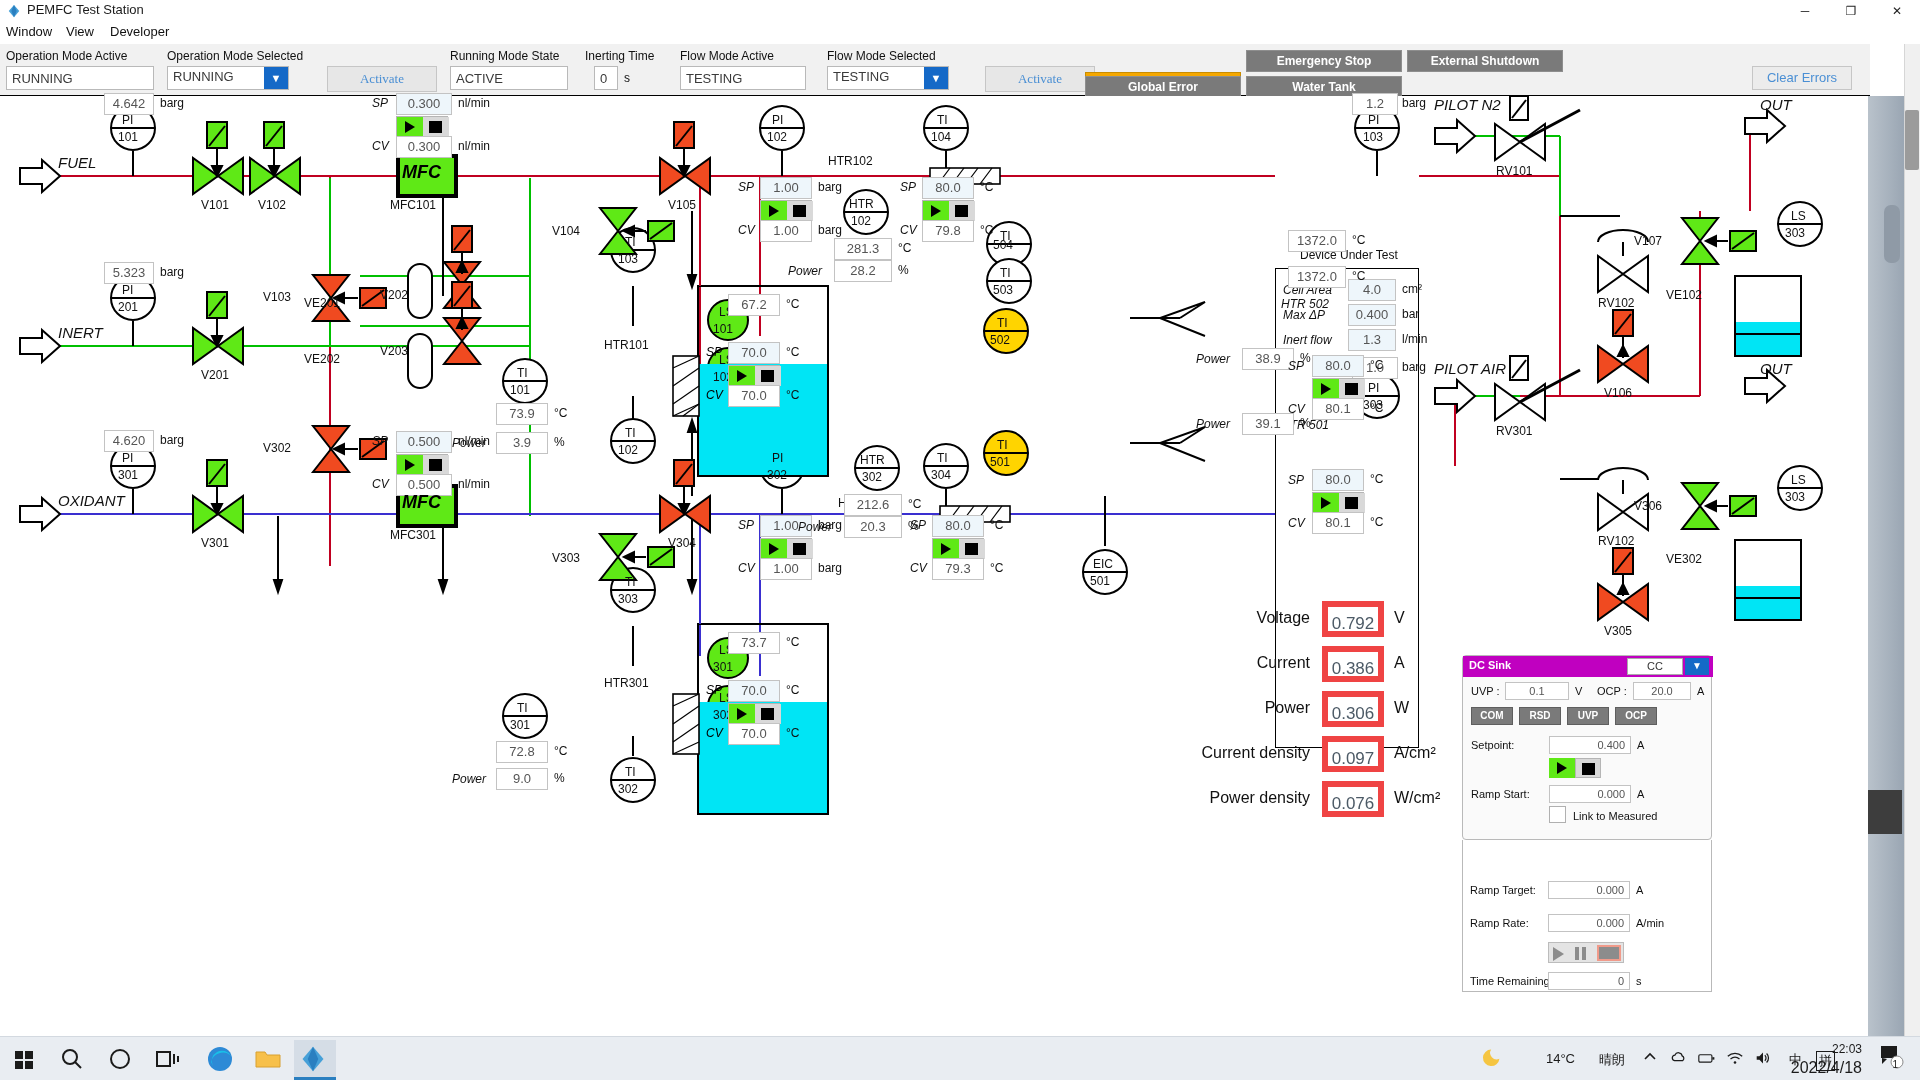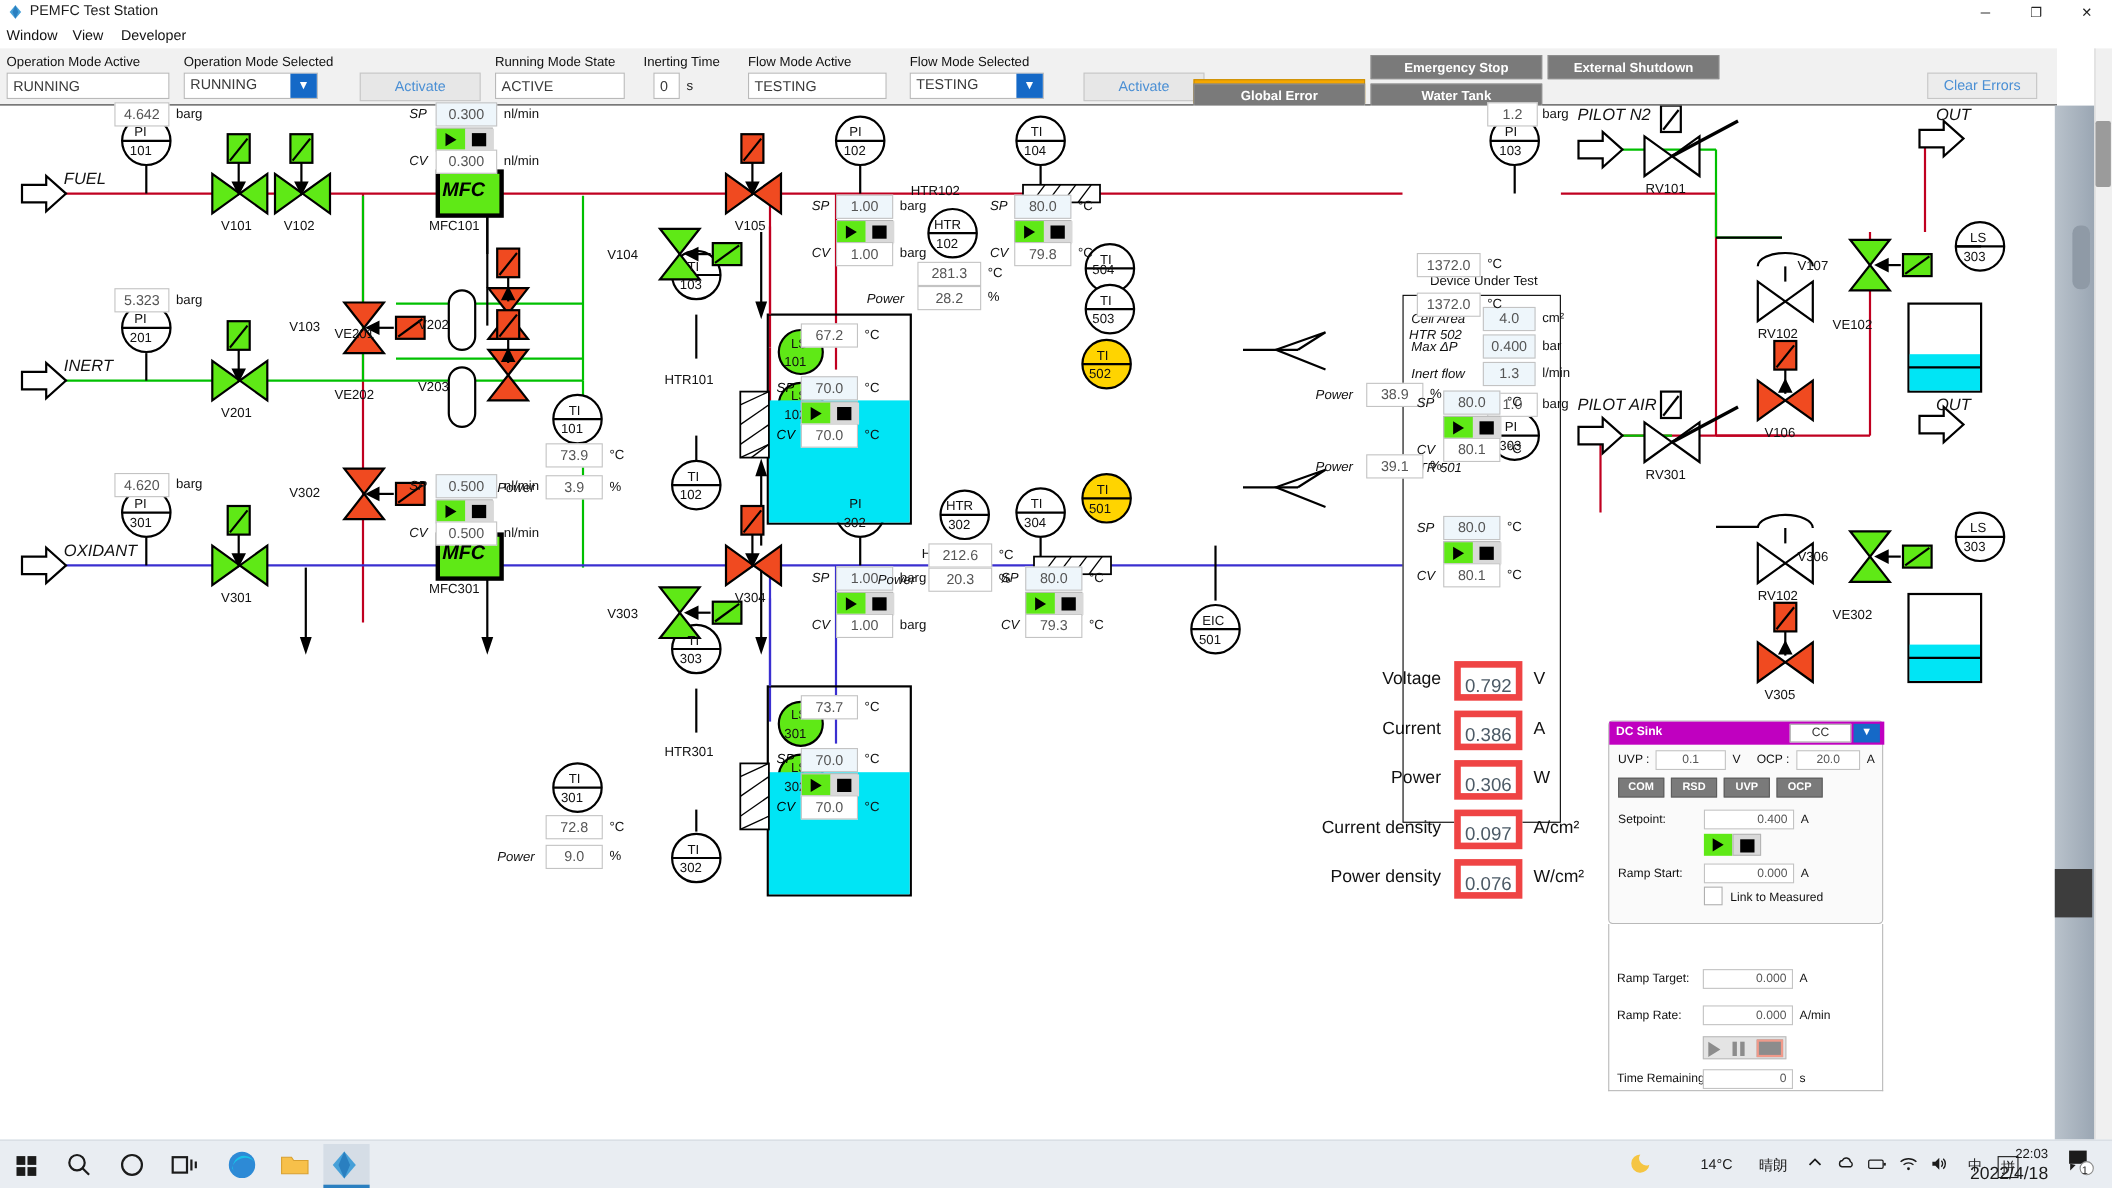--- a/index.html
+++ b/index.html
@@ -23,21 +23,21 @@
   .hdr-label { position:absolute; font-size:12px; color:#111; }
   .hdr-field {
     position:absolute; background:#fff; border:1px solid #b9b9b9;
     font-size:13px; color:#3a3a3a; padding:2px 5px; line-height:20px; height:24px;
   }
   .hdr-combo { position:absolute; background:#fff; border:1px solid #b9b9b9; height:24px; }
   .hdr-combo .txt { position:absolute; left:5px; top:2px; font-size:13px; color:#3a3a3a; }
   .hdr-combo .arrow { position:absolute; right:0; top:0; width:24px; height:22px; background:#1569c7; color:#fff; font-size:11px; text-align:center; line-height:22px;}
   .hdr-activate {
     position:absolute; height:26px; background:#e7e7e7; border:1px solid #c6c6c6;
-    color:#4a8fd4; font-size:13px; text-align:center; line-height:24px;
+    color:#4a8fd4; font-size:13px; text-align:center; line-height:24px;font-family:Liberation Serif, serif;
   }
   .tile {
     position:absolute; height:22px; border:1px solid #8e8e8e;
     font-size:12px; color:#fff; text-align:center; line-height:20px; font-weight:bold;
     background:#7a7a7a;
   }
   .tile.warn { background:#f5a700; border-color:#c98c00;margin-top:22px; }
   #clear-errors {
     position:absolute; height:24px; background:#ececec; border:1px solid #c6c6c6;
     color:#4a8fd4; font-size:13px; text-align:center; line-height:22px;
@@ -764,21 +764,21 @@
 <div class="fbox sp" style="left:932px;top:419px;width:52px">80.0</div>
 <div class="unit" style="left:990px;top:422px">°C</div>
 <div class="runstop" style="left:932px;top:442px">
       <div class="play"></div>
       <div class="stop"></div>
     </div>
 <div class="lbl" style="left:910px;top:465px">CV</div>
 <div class="fbox" style="left:932px;top:462px;width:52px">79.3</div>
 <div class="unit" style="left:990px;top:465px">°C</div>
 
-<div class="tagname" style="left:828px;top:70px">HTR102</div>
+<div class="tagname" style="left:828px;top:58px">HTR102</div>
 <div class="fbox" style="left:834px;top:142px;width:58px">281.3</div>
 <div class="unit" style="left:898px;top:145px">°C</div>
 <div class="lbl" style="left:788px;top:168px">Power</div>
 <div class="fbox" style="left:834px;top:164px;width:58px">28.2</div>
 <div class="unit" style="left:898px;top:167px">%</div>
 
 <div class="tagname" style="left:838px;top:400px">HTR302</div>
 <div class="fbox" style="left:844px;top:398px;width:58px">212.6</div>
 <div class="unit" style="left:908px;top:401px">°C</div>
 <div class="lbl" style="left:798px;top:424px">Power</div>

